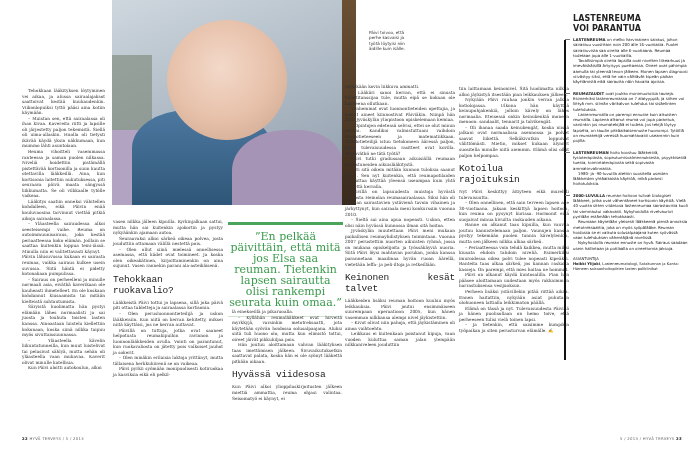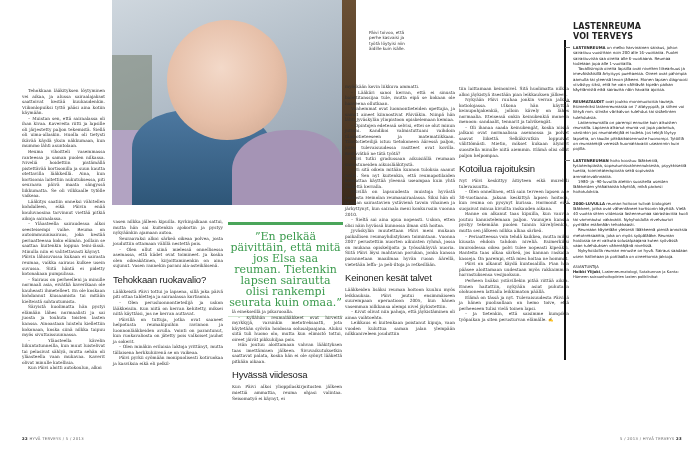--- a/index.html
+++ b/index.html
@@ -9,26 +9,26 @@
   .photo .door { position:absolute; left:0; top:55px; width:40px; height:150px; background:#7b8576; opacity:.6; }
   .photo .baby { position:absolute; left:55px; top:20px; width:120px; height:120px; border-radius:50%; background: radial-gradient(circle at 45% 40%, #f3d9c9 0%, #e6bfa8 55%, #c9a28b 100%); }
   .photo .jacket { position:absolute; left:20px; top:110px; width:140px; height:95px; border-radius:40% 40% 0 0; background: linear-gradient(180deg,#4d78a0,#2e5678); }
   .photo .shirt { position:absolute; left:120px; top:130px; width:110px; height:80px; border-radius:50% 40% 0 0; background:#a594b5; }
   .photo .sleeve { position:absolute; left:0; top:130px; width:60px; height:75px; background:#b2a3c2; }
   .photo2 { position:absolute; left:342px; top:0; width:14px; height:205px; background: linear-gradient(180deg,#6b5034,#3a2a1c); }
   .caption { position:absolute; left:369px; top:30px; width:45px; font-family:"DejaVu Sans", sans-serif; font-size:4.2px; line-height:5.4px; color:#333; }
   .col { position:absolute; font-size:4.3px; line-height:5.55px; text-align:justify; color:#333; }
   .col p { margin:0; text-indent:6px; }
   .col p.noind { text-indent:0; }
-  .col h3 { font-weight:normal; font-size:9.5px; line-height:11px; margin:5px 0 4px 0; color:#222; font-family:Liberation Sans, sans-serif; letter-spacing:-0.2px; }
+  .col h3 { font-weight:normal; font-size:9.5px; line-height:11px; margin:5px 0 4px 0; color:#222; font-family:Liberation Mono, monospace; letter-spacing:-0.2px; }
   .quote-box { position:absolute; left:228px; top:222px; width:115px; }
   .quote-top { height:3px; background:#4aa55a; margin-bottom:6px; }
   .quote { font-family:"DejaVu Serif", serif; color:#3a9a4c; font-size:11px; line-height:11px; text-align:center; }
   .quote-bottom { height:1px; background:#cfe3cf; margin-top:8px; }
-  .side { position:absolute; left:573px; top:22px; width:115px; font-family:"DejaVu Sans", sans-serif; color:#222; }
+  .side { position:absolute; left:573px; top:14px; width:115px; font-family:"DejaVu Sans", sans-serif; color:#222; }
   .side-rule { position:absolute; left:564px; top:40px; width:2px; height:320px; background:#111; }
   .side h2 { margin:0 0 4px 0; font-size:8px; line-height:9.5px; font-weight:bold; letter-spacing:.1px; }
   .side .blk { font-size:3.9px; line-height:5.3px; margin-bottom:6px; position:relative; }
   .side .blk p { margin:0; text-indent:0; }
   .side .blk p + p { text-indent:5px; }
   .side .blk .dash { position:absolute; left:-8px; top:2px; width:5px; height:1px; background:#777; }
   .side .lead { font-weight:bold; }
   .side .expert { font-size:3.7px; line-height:5px; margin-top:4px; }
   .folio { position:absolute; top:436px; font-family:"DejaVu Sans", sans-serif; font-size:3.8px; color:#666; letter-spacing:.3px; }
   .folio b { color:#222; }
@@ -113,21 +113,21 @@
   <p>Päivi on alkanut käydä kuntosalilla. Pian hän pääsee aloittamaan uudestaan myös rakkaimman harrastuksensa vesijuoksun.</p>
   <p>Perheen lisäksi ystävillekin pitää riittää aikaa. Ennen haitattiin, nykyään asiat puhutaan olohuoneen lattialla leikkimaton päällä.</p>
   <p>Elämä on tässä ja nyt. Tulevaisuudesta Päivillä ja hänen puolisollaan on hemo toive, että perheeseen tulisi vielä toinen lapsi.</p>
   <p>– Ja tietenkin, että saisimme kumpikin työpaikan ja siten perusturvan elämälle. ✍</p>
 </div>
 
 <div class="side-rule"></div>
 <div class="side">
   <h2>
     <span>LASTENREUMA</span><br>
-    <span>VOI TERVEYS</span>
+    <span>VOI PARANTUA</span>
   </h2>
   <div class="blk">
     <span class="dash"></span>
     <p><span class="lead">LASTENREUMA</span><span> on melko harvinainen sairaus, johon sairastuu vuosittain noin 200 alle 16-vuotiasta. Puolet sairastuvista saa oireita alle 6-vuotiaana. Reumaa todetaan jopa alle 1-vuotiailla.</span></p>
     <p>Tavallisimpia oireita lapsilla ovat nivelten liikearkuus ja imeväiskäisillä ärtyisyys puettaessa. Oireet ovat pahimpia aamulla tai yleensä levon jälkeen. Monen lapsen diagnoosi viivästyy siksi, että he vain välttävät kipeän paikan käyttämistä eikä sairautta näin havaita ajoissa.</p>
   </div>
   <div class="blk">
     <span class="dash"></span>
     <p><span class="lead">REUMATAUDIT</span><span> ovat joukko monimuotoisia tauteja. Esimerkiksi lastenreumassa on 7 alatyyppiä, ja siihen voi liittyä mm. silmän värikalvon tulehdus tai sisäelinten tulehduksia.</span></p>
     <p>Lastenreumalla on parempi ennuste kuin aikuisten reumalla. Lapsena alkanut reuma voi jopa parantua, varsinkin jos reumatekijää ei todeta. Jos tekijä löytyy lapselta, on taudin pitkäaikaisennuste huonompi. Tytöillä on reumatekijä veressä huomattavasti useammin kuin pojilla.</p>

